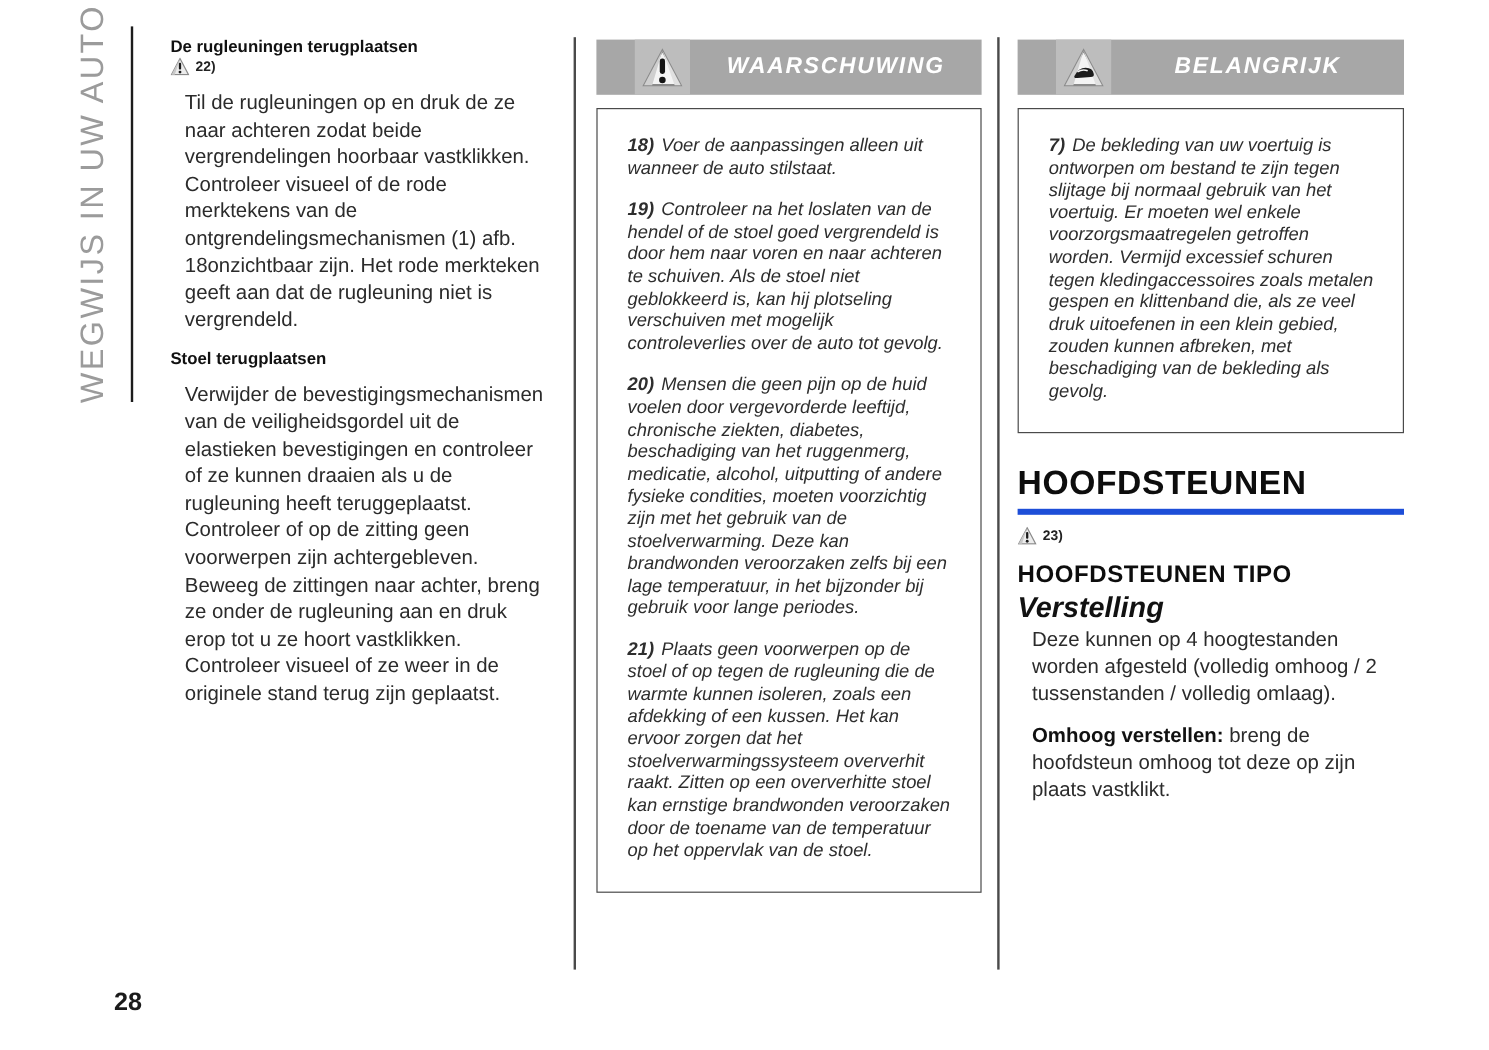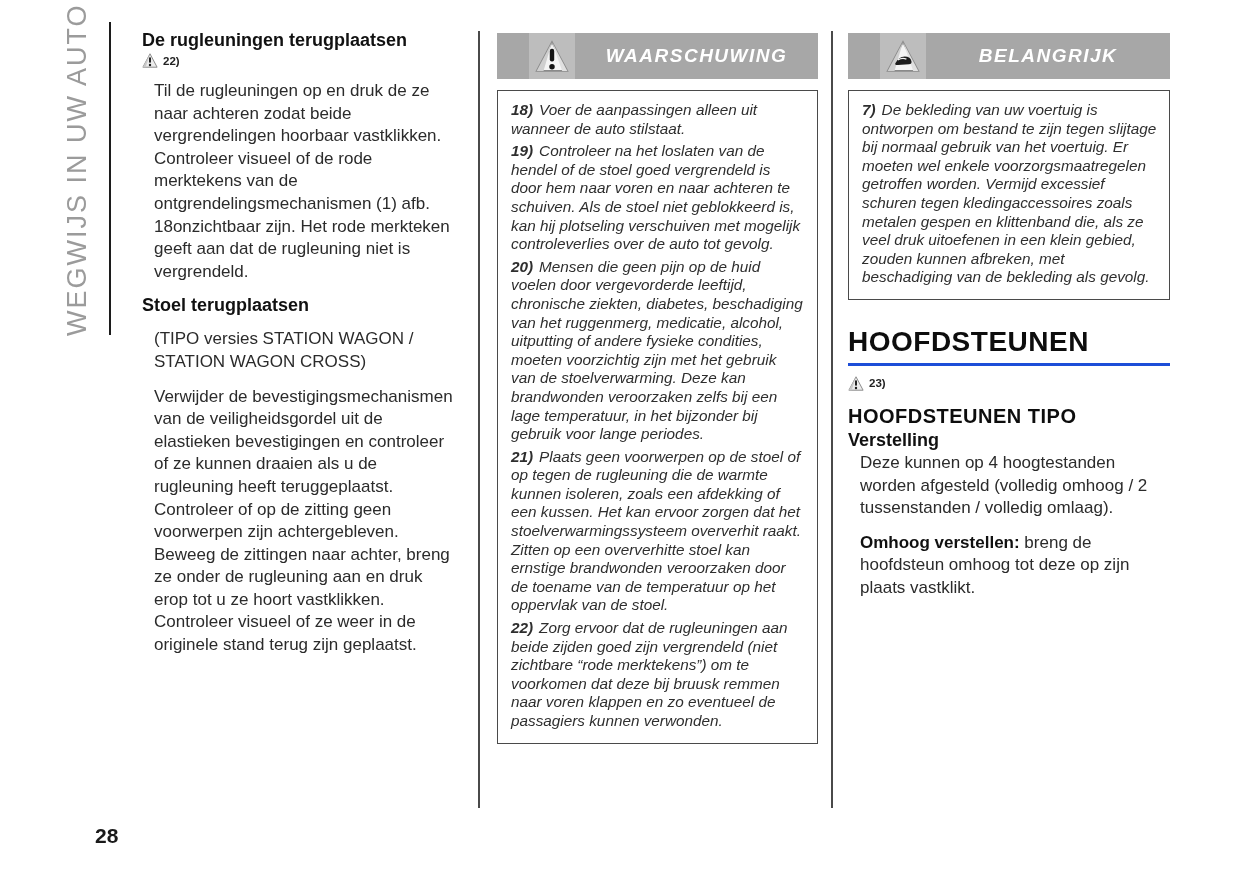--- a/index.html
+++ b/index.html
@@ -24,21 +24,21 @@
   .page-number{
     position:absolute;left:63px;top:824px;
     font-size:21px;font-weight:bold;color:#1a1a1a;margin-left:32px;
   }
   
   .divider{position:absolute;top:31px;width:1.5px;height:777px;background:#4a4a4a;}
   .divider.d1{left:478px;}
   .divider.d2{left:831px;}
   
   .col1{position:absolute;left:142px;top:30px;width:324px;}
-  .h-small{font-size:18px;font-weight:bold;color:#111;margin:0 0 2px 0;}
+  .h-small{font-size:14px;font-weight:bold;color:#111;margin:0 0 2px 0;}
   .note-ref{display:flex;align-items:center;gap:5px;margin:2px 0 4px 0;}
   .note-ref .num{font-size:11.5px;font-weight:bold;color:#222;}
   .body-p{font-size:17px;line-height:22.6px;margin:12px;color:#2b2b2b;}
   .h2-gap{margin-top:1px;}
   .warn-gap{margin-top:27px;}
   
   .banner{
     display:flex;align-items:stretch;height:46px;background:#a7a7a7;padding-left:32px;
   }
   .banner .icon-box{
@@ -49,32 +49,32 @@
     flex:1;display:flex;align-items:center;justify-content:center;
     font-size:19px;font-weight:bold;font-style:italic;color:#ffffff;
     letter-spacing:1.5px;
   }
   
   .col2{position:absolute;left:497px;top:33px;width:321px;}
   .col3{position:absolute;left:848px;top:33px;width:322px;}
   .panel-box{
     margin-top:11px;border:1.5px solid #4a4a4a;padding:6px 8px 8px 9px;
   }
-  .witem{margin:4px;font-style:italic;font-size:15.3px;line-height:18.6px;color:#2e2e2e;}
+  .witem{margin:16px;font-style:italic;font-size:15.3px;line-height:18.6px;color:#2e2e2e;}
   .witem .wnum{font-weight:bold;margin-right:6px;}
   
   .section-title{
     margin:26px 0 0 0;font-size:28px;font-weight:900;color:#0d0d0d;
-    letter-spacing:0.5px;border-bottom:3px solid #1d4ed8;padding-bottom:5px;
+    letter-spacing:0.5px;border-bottom:5px solid #1d4ed8;padding-bottom:5px;
   }
   .sec-note{margin-top:10px;}
   .subsection-title{
     margin:14px 0 0 0;font-size:20px;font-weight:900;color:#0d0d0d;letter-spacing:0.5px;
   }
-  .sub-heading{margin:2px 0 0 0;font-size:18px;font-weight:bold;color:#111;}
+  .sub-heading{margin:2px 0 0 0;font-size:24px;font-weight:bold;color:#111;font-style:italic;}
   .col3 .body-p{margin-top:1px;}
   .lead-bold{font-weight:bold;color:#111;}
   .tri-icon{display:block;}
 </style>
 </head>
 <body>
 
 <div class="page">
 
   <div class="sidebar-label">WEGWIJS IN UW AUTO</div>
@@ -92,21 +92,20 @@
           <polygon points="20,2 38,36 2,36" fill="#ececec" stroke="#8a8a8a" stroke-width="2.5"></polygon>
           <polygon points="20,2 2,36 9,36" fill="#c9c9c9"></polygon>
           <rect x="17.6" y="11" width="4.8" height="14" rx="2" fill="#1a1a1a"></rect>
           <circle cx="20" cy="30.5" r="3" fill="#1a1a1a"></circle>
         </svg>
       </span>
       <span class="num">22)</span>
     </div>
     <p class="body-p">Til de rugleuningen op en druk de ze naar achteren zodat beide vergrendelingen hoorbaar vastklikken. Controleer visueel of de rode merktekens van de ontgrendelingsmechanismen (1) afb. 18onzichtbaar zijn. Het rode merkteken geeft aan dat de rugleuning niet is vergrendeld.</p>
     <p class="h-small h2-gap">Stoel terugplaatsen</p>
-    <p class="body-p">(TIPO versies STATION WAGON / STATION WAGON CROSS)</p>
     <p class="body-p">Verwijder de bevestigingsmechanismen van de veiligheidsgordel uit de elastieken bevestigingen en controleer of ze kunnen draaien als u de rugleuning heeft teruggeplaatst. Controleer of op de zitting geen voorwerpen zijn achtergebleven. Beweeg de zittingen naar achter, breng ze onder de rugleuning aan en druk erop tot u ze hoort vastklikken. Controleer visueel of ze weer in de originele stand terug zijn geplaatst.</p>
   </div>
 
   <div class="col2">
     <div class="banner">
       <span class="icon-box">
         <svg class="tri-icon" width="34" height="33" viewBox="0 0 40 38">
           <polygon points="20,2 38,36 2,36" fill="#f4f4f4" stroke="#8a8a8a" stroke-width="2"></polygon>
           <polygon points="20,2 2,36 10,36" fill="#cfcfcf"></polygon>
           <polygon points="20,2 38,36 32,36" fill="#e0e0e0"></polygon>
@@ -119,21 +118,20 @@
     <div class="panel-box">
 
         <p class="witem"><b class="wnum">18)</b><span>Voer de aanpassingen alleen uit wanneer de auto stilstaat.</span></p>
 
         <p class="witem"><b class="wnum">19)</b><span>Controleer na het loslaten van de hendel of de stoel goed vergrendeld is door hem naar voren en naar achteren te schuiven. Als de stoel niet geblokkeerd is, kan hij plotseling verschuiven met mogelijk controleverlies over de auto tot gevolg.</span></p>
 
         <p class="witem"><b class="wnum">20)</b><span>Mensen die geen pijn op de huid voelen door vergevorderde leeftijd, chronische ziekten, diabetes, beschadiging van het ruggenmerg, medicatie, alcohol, uitputting of andere fysieke condities, moeten voorzichtig zijn met het gebruik van de stoelverwarming. Deze kan brandwonden veroorzaken zelfs bij een lage temperatuur, in het bijzonder bij gebruik voor lange periodes.</span></p>
 
         <p class="witem"><b class="wnum">21)</b><span>Plaats geen voorwerpen op de stoel of op tegen de rugleuning die de warmte kunnen isoleren, zoals een afdekking of een kussen. Het kan ervoor zorgen dat het stoelverwarmingssysteem oververhit raakt. Zitten op een oververhitte stoel kan ernstige brandwonden veroorzaken door de toename van de temperatuur op het oppervlak van de stoel.</span></p>
 
-        <p class="witem"><b class="wnum">22)</b><span>Zorg ervoor dat de rugleuningen aan beide zijden goed zijn vergrendeld (niet zichtbare “rode merktekens”) om te voorkomen dat deze bij bruusk remmen naar voren klappen en zo eventueel de passagiers kunnen verwonden.</span></p>
       </div>
   </div>
 
   <div class="col3">
     <div class="banner">
       <span class="icon-box">
         <svg class="tri-icon" width="34" height="33" viewBox="0 0 40 38">
           <polygon points="20,2 38,36 2,36" fill="#f4f4f4" stroke="#8a8a8a" stroke-width="2"></polygon>
           <polygon points="20,2 2,36 10,36" fill="#cfcfcf"></polygon>
           <polygon points="20,2 38,36 32,36" fill="#e0e0e0"></polygon>

